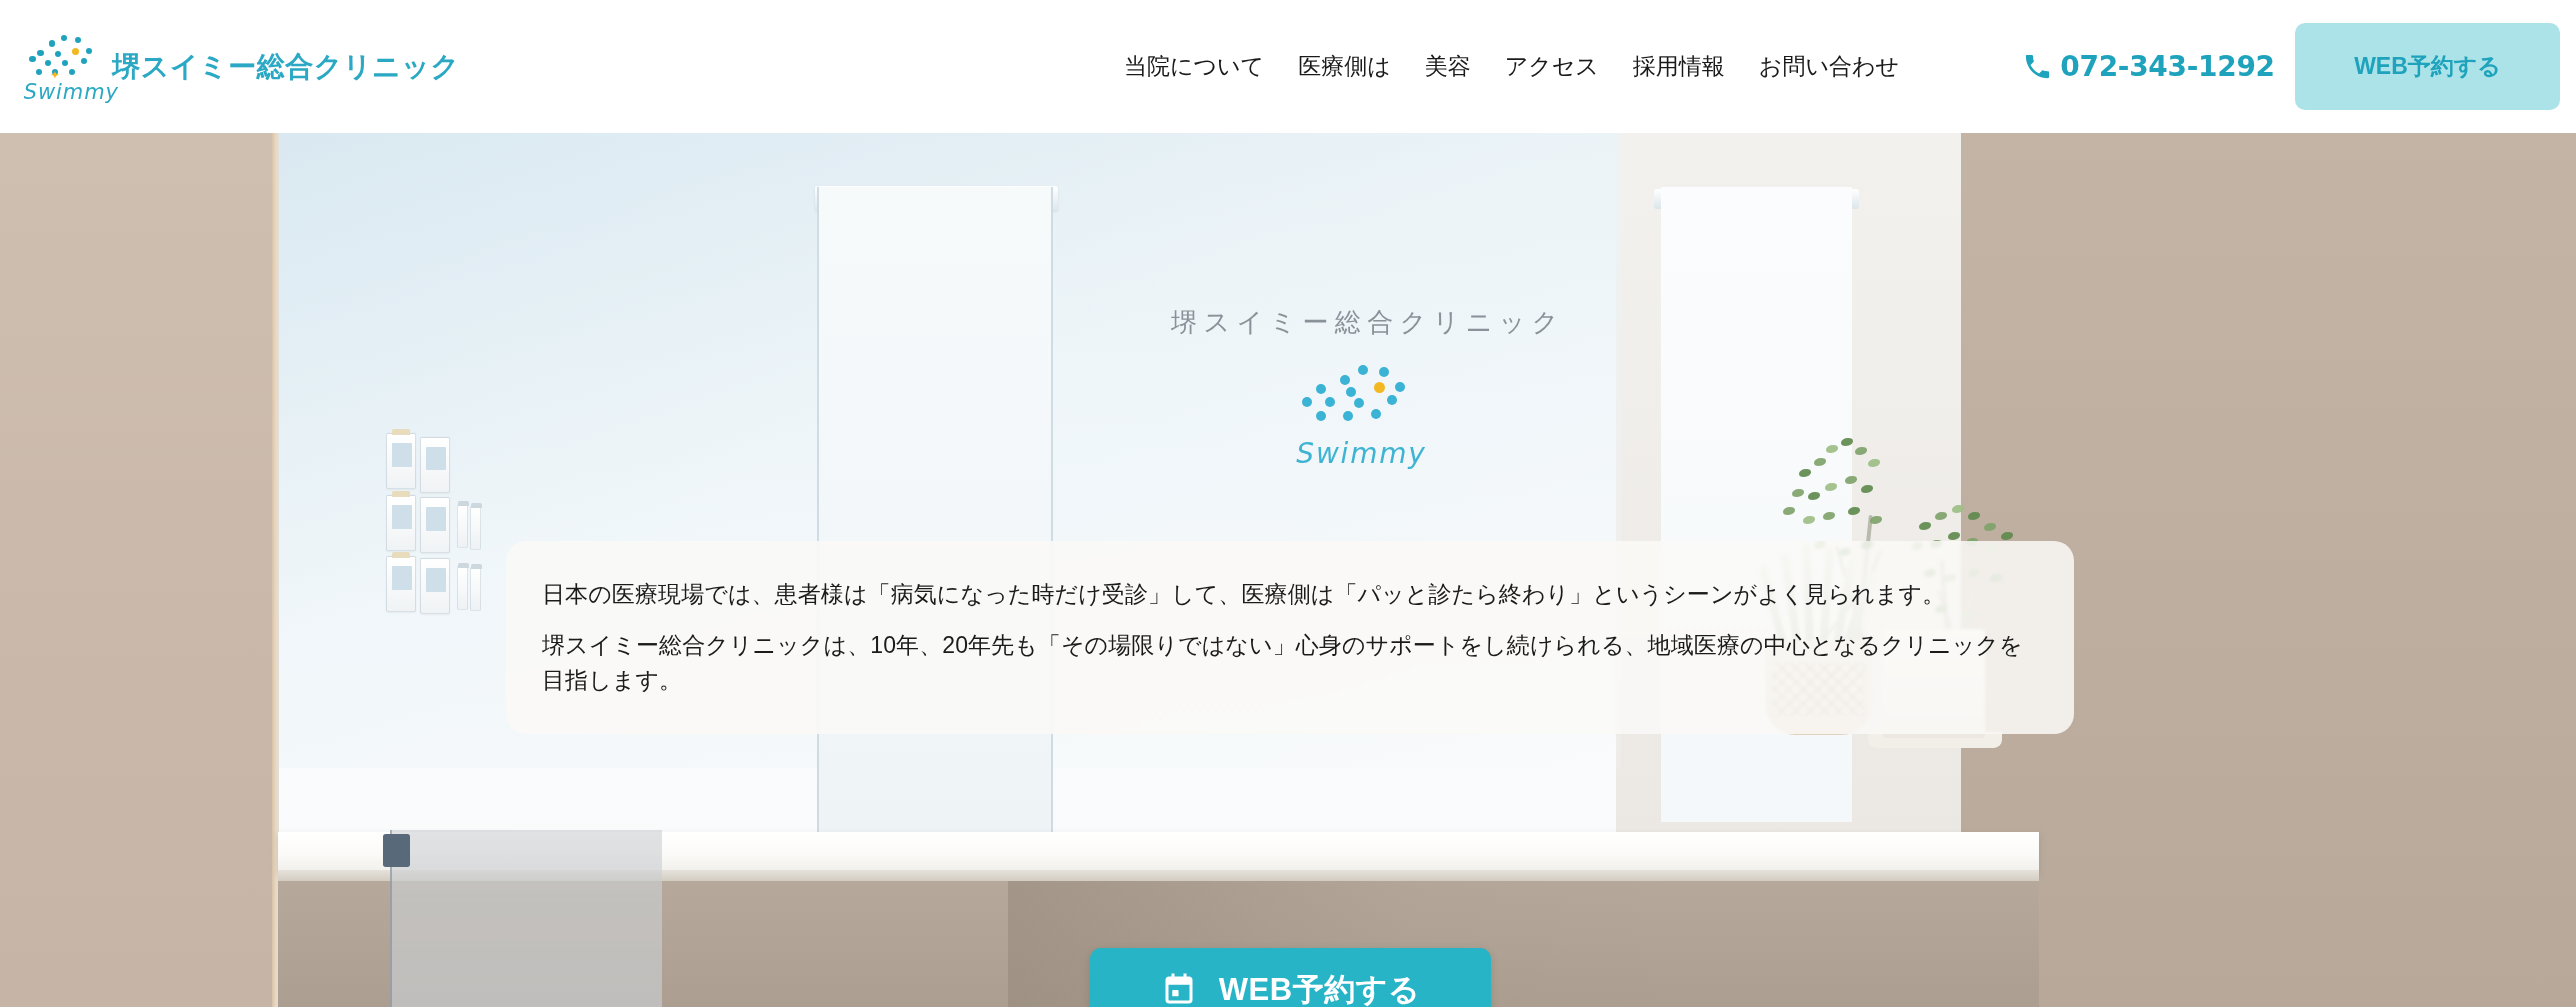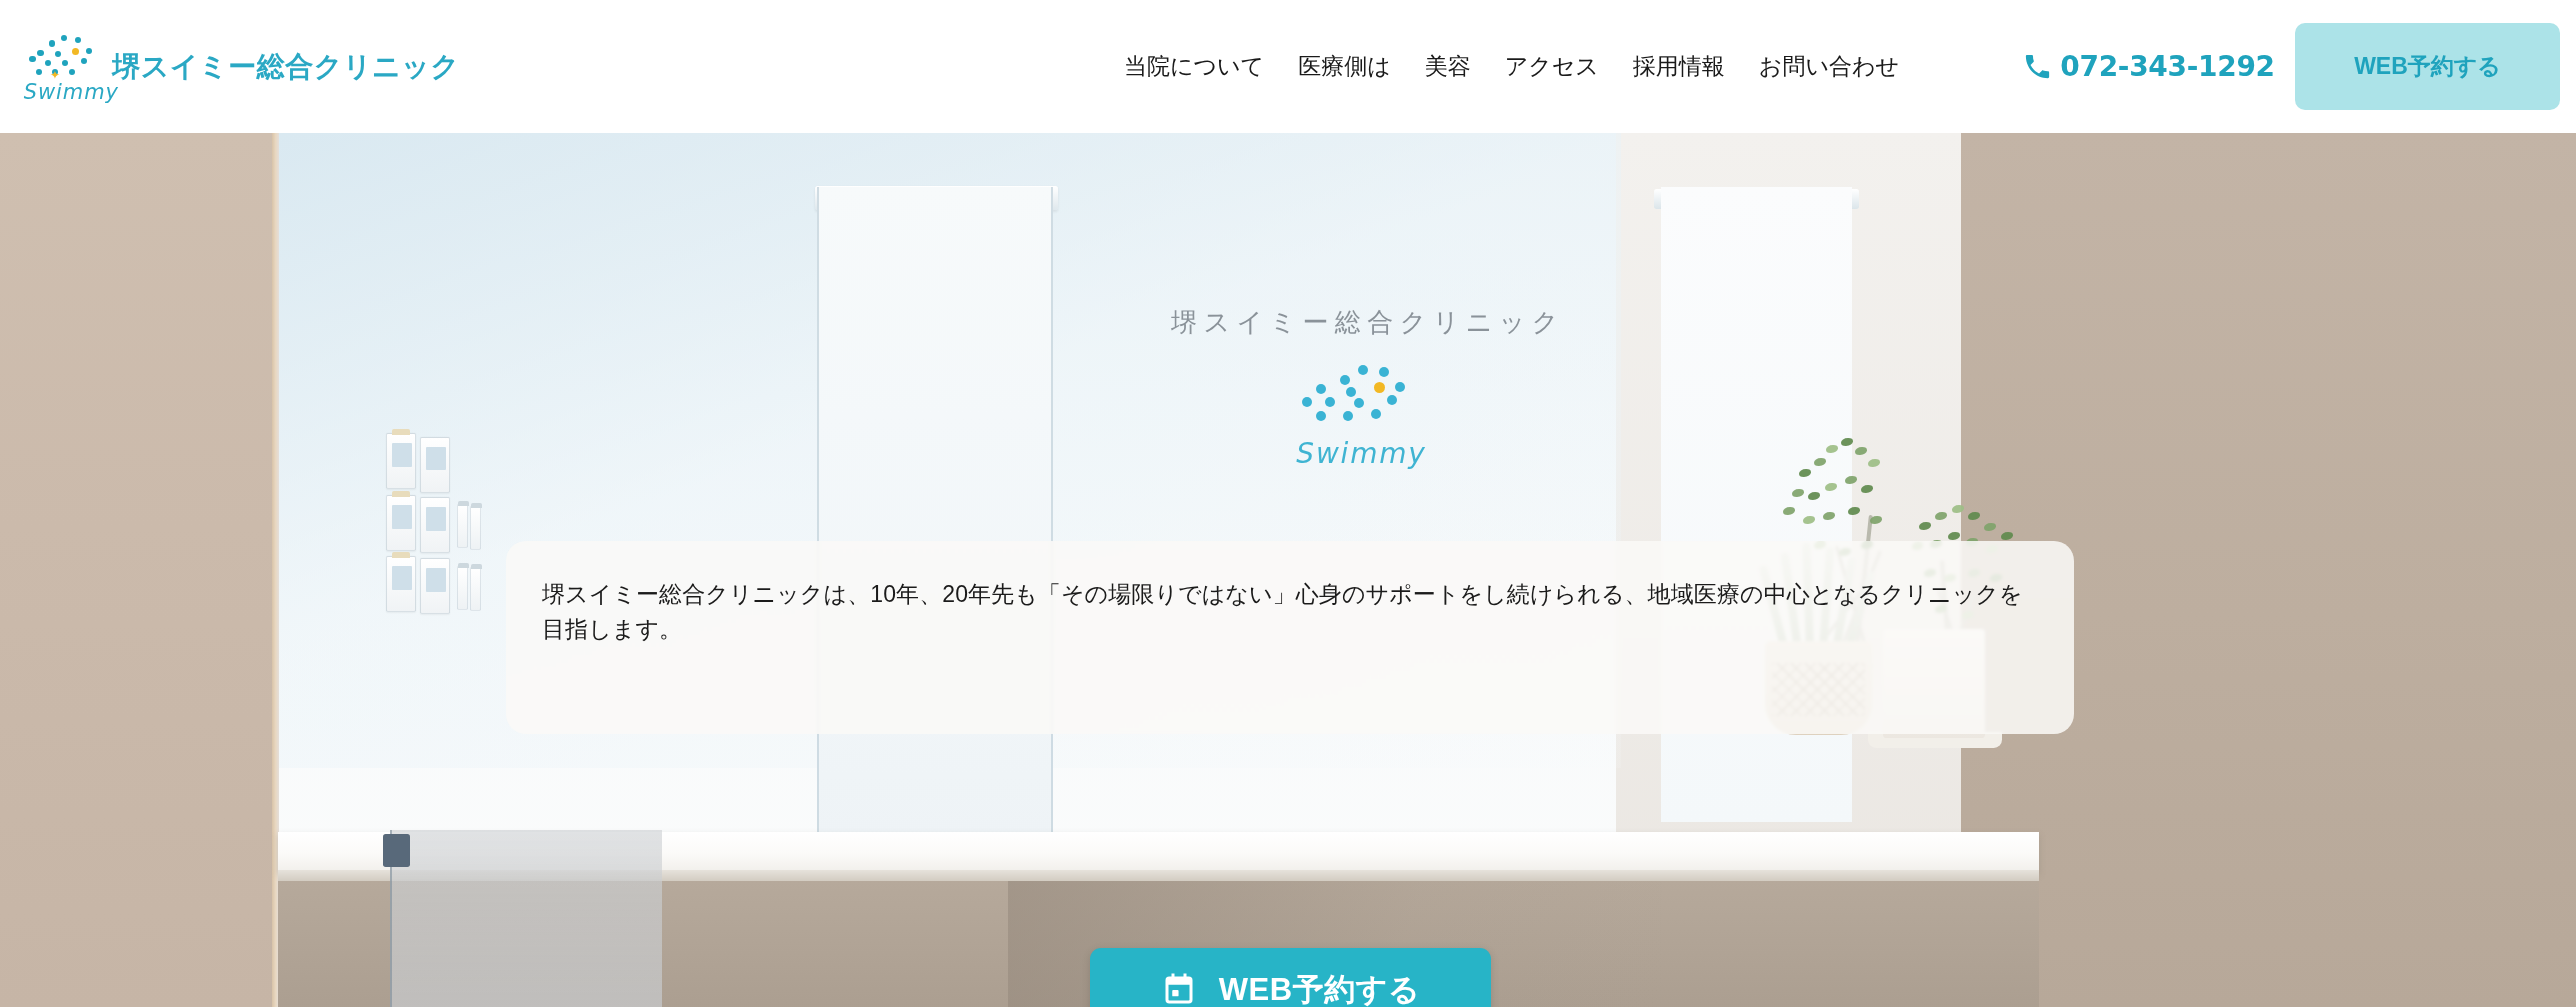--- a/index.html
+++ b/index.html
@@ -269,21 +269,21 @@
   }
   .hero-title {
     font-size:40px; font-weight:700; color:#111111;
     letter-spacing:0.5px; line-height:1.2;
     margin-bottom:23.6px;
   }
   .hero-p {
     font-size:23px; color:#1b1b1b; line-height:1.52;
     letter-spacing:0.1px;
   }
-  .hero-p + .hero-p { margin-top:4px; }
+  .hero-p + .hero-p { margin-top:16px; }
 
   
   .hero-cta {
     position:absolute; left:1090px; top:815px;
     width:401px; height:84px;
     background:#27b4c7; border:none; border-radius:11px;
     display:flex; align-items:center; justify-content:center; gap:22px;
     cursor:pointer; z-index:30;
     box-shadow:0 2.7px 9px rgba(0,0,0,.13);
   }
@@ -471,20 +471,21 @@
       <span class="blade" style="left:53px; height:94px; transform:rotate(10deg);"></span>
       <span class="blade" style="left:65px; height:82px;  transform:rotate(17deg);"></span>
     </div>
     <div class="pot-patterned">
       <span class="zig"></span>
     </div>
     <div class="pot-saucer"></div>
     <div class="pot-white"></div>
 
     <div class="hero-card">
+      <p class="hero-p">日本の医療現場では、患者様は「病気になった時だけ受診」して、医療側は「パッと診たら終わり」というシーンがよく見られます。</p>
       <p class="hero-p">堺スイミー総合クリニックは、10年、20年先も「その場限りではない」心身のサポートをし続けられる、地域医療の中心となるクリニックを目指します。</p>
     </div>
 
     <button class="hero-cta">
       <svg class="cal-icon" viewBox="0 0 24 24" aria-hidden="true">
         <path fill="#ffffff" d="M7 1h2v2h6V1h2v2h1.5A2.5 2.5 0 0 1 21 5.5v13A2.5 2.5 0 0 1 18.5 21h-13A2.5 2.5 0 0 1 3 18.5v-13A2.5 2.5 0 0 1 5.5 3H7V1zM5 8.5v10c0 .28.22.5.5.5h13a.5.5 0 0 0 .5-.5v-10H5z"></path>
         <rect fill="#ffffff" x="7.5" y="12" width="4.2" height="4.2" rx=".6"></rect>
       </svg>
       <span class="hero-cta-label">WEB予約する</span>
     </button>

